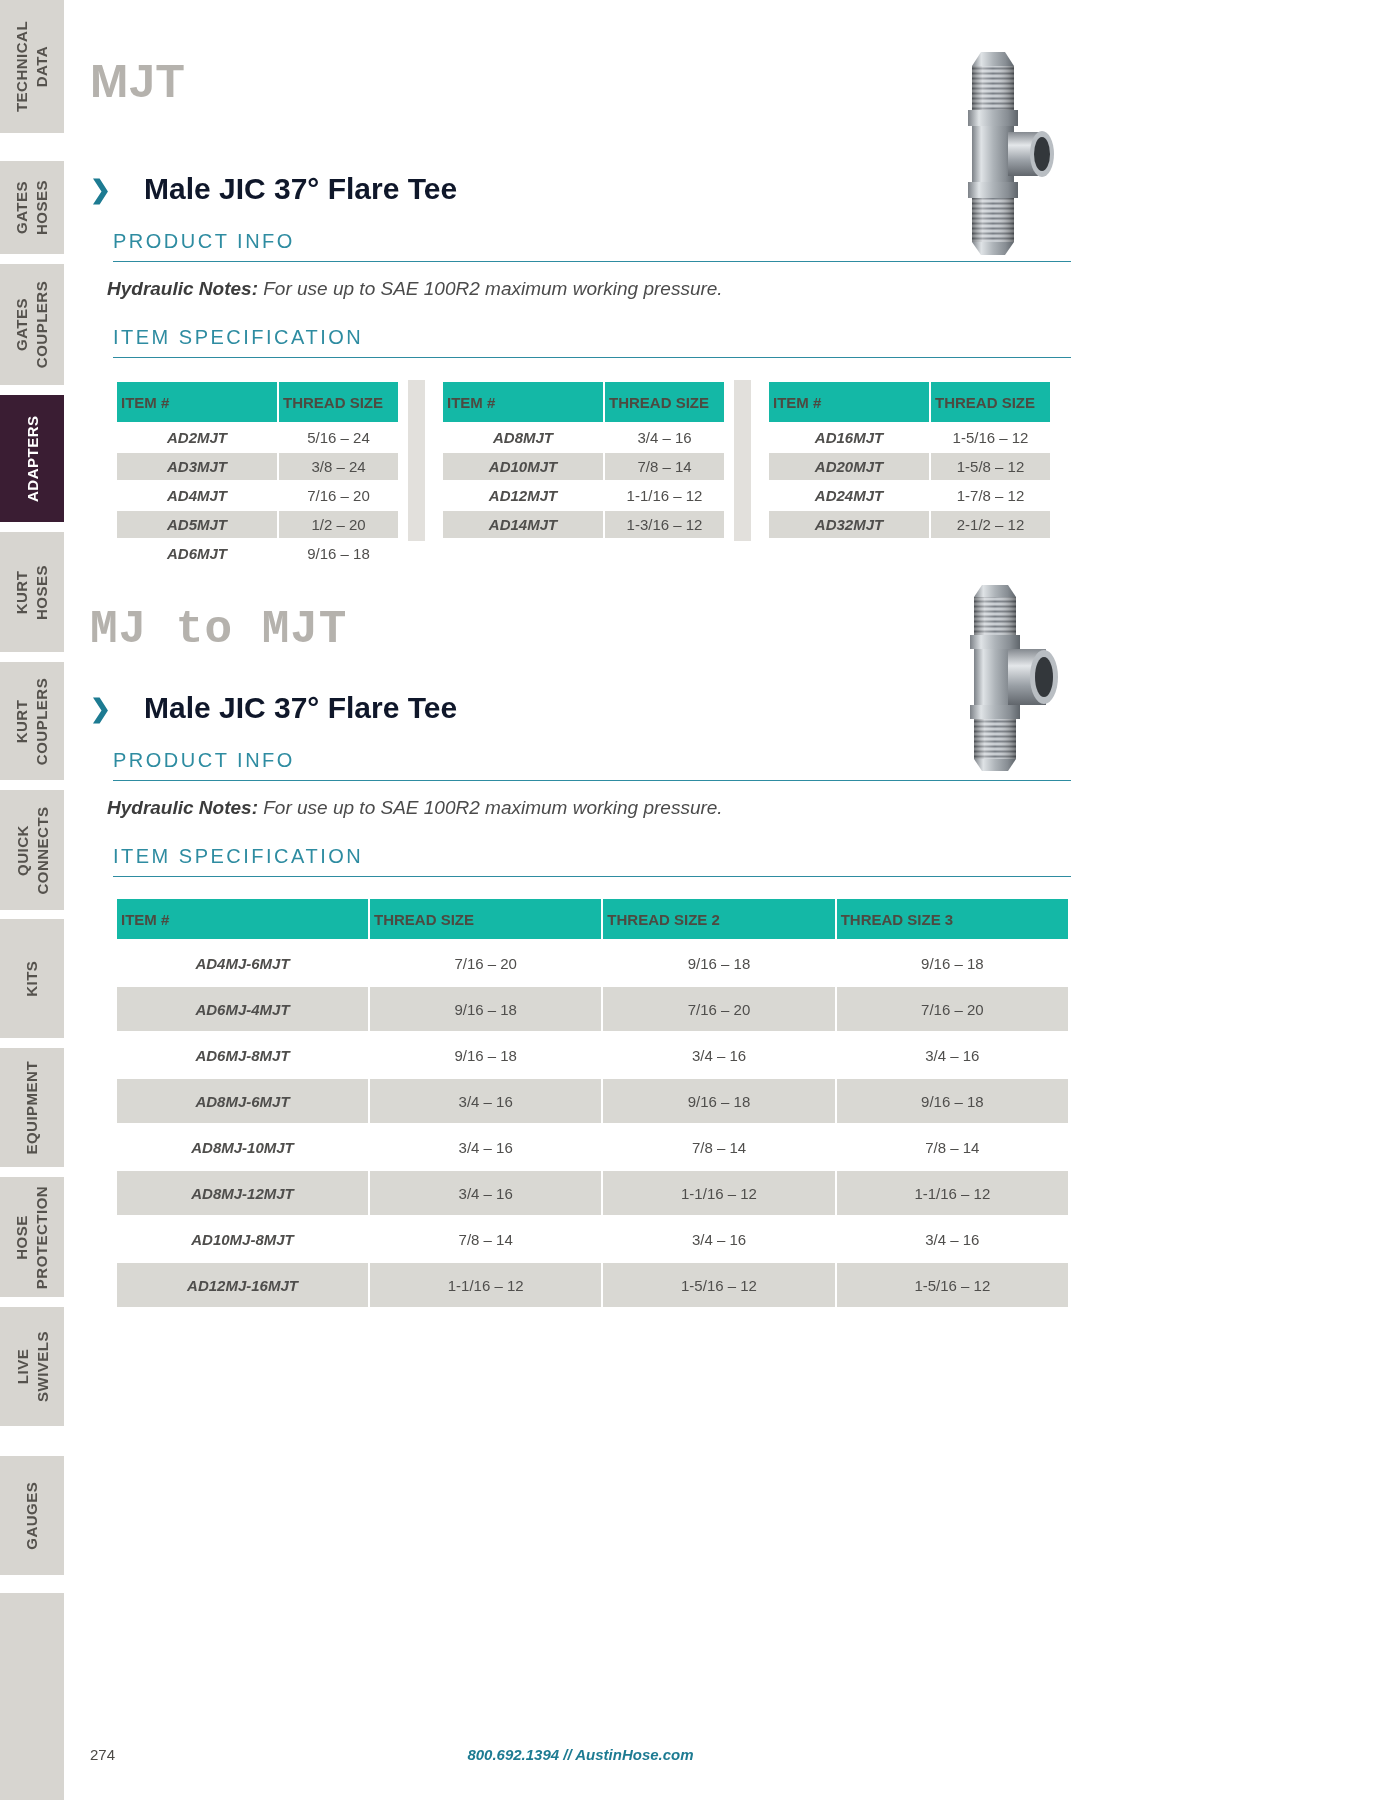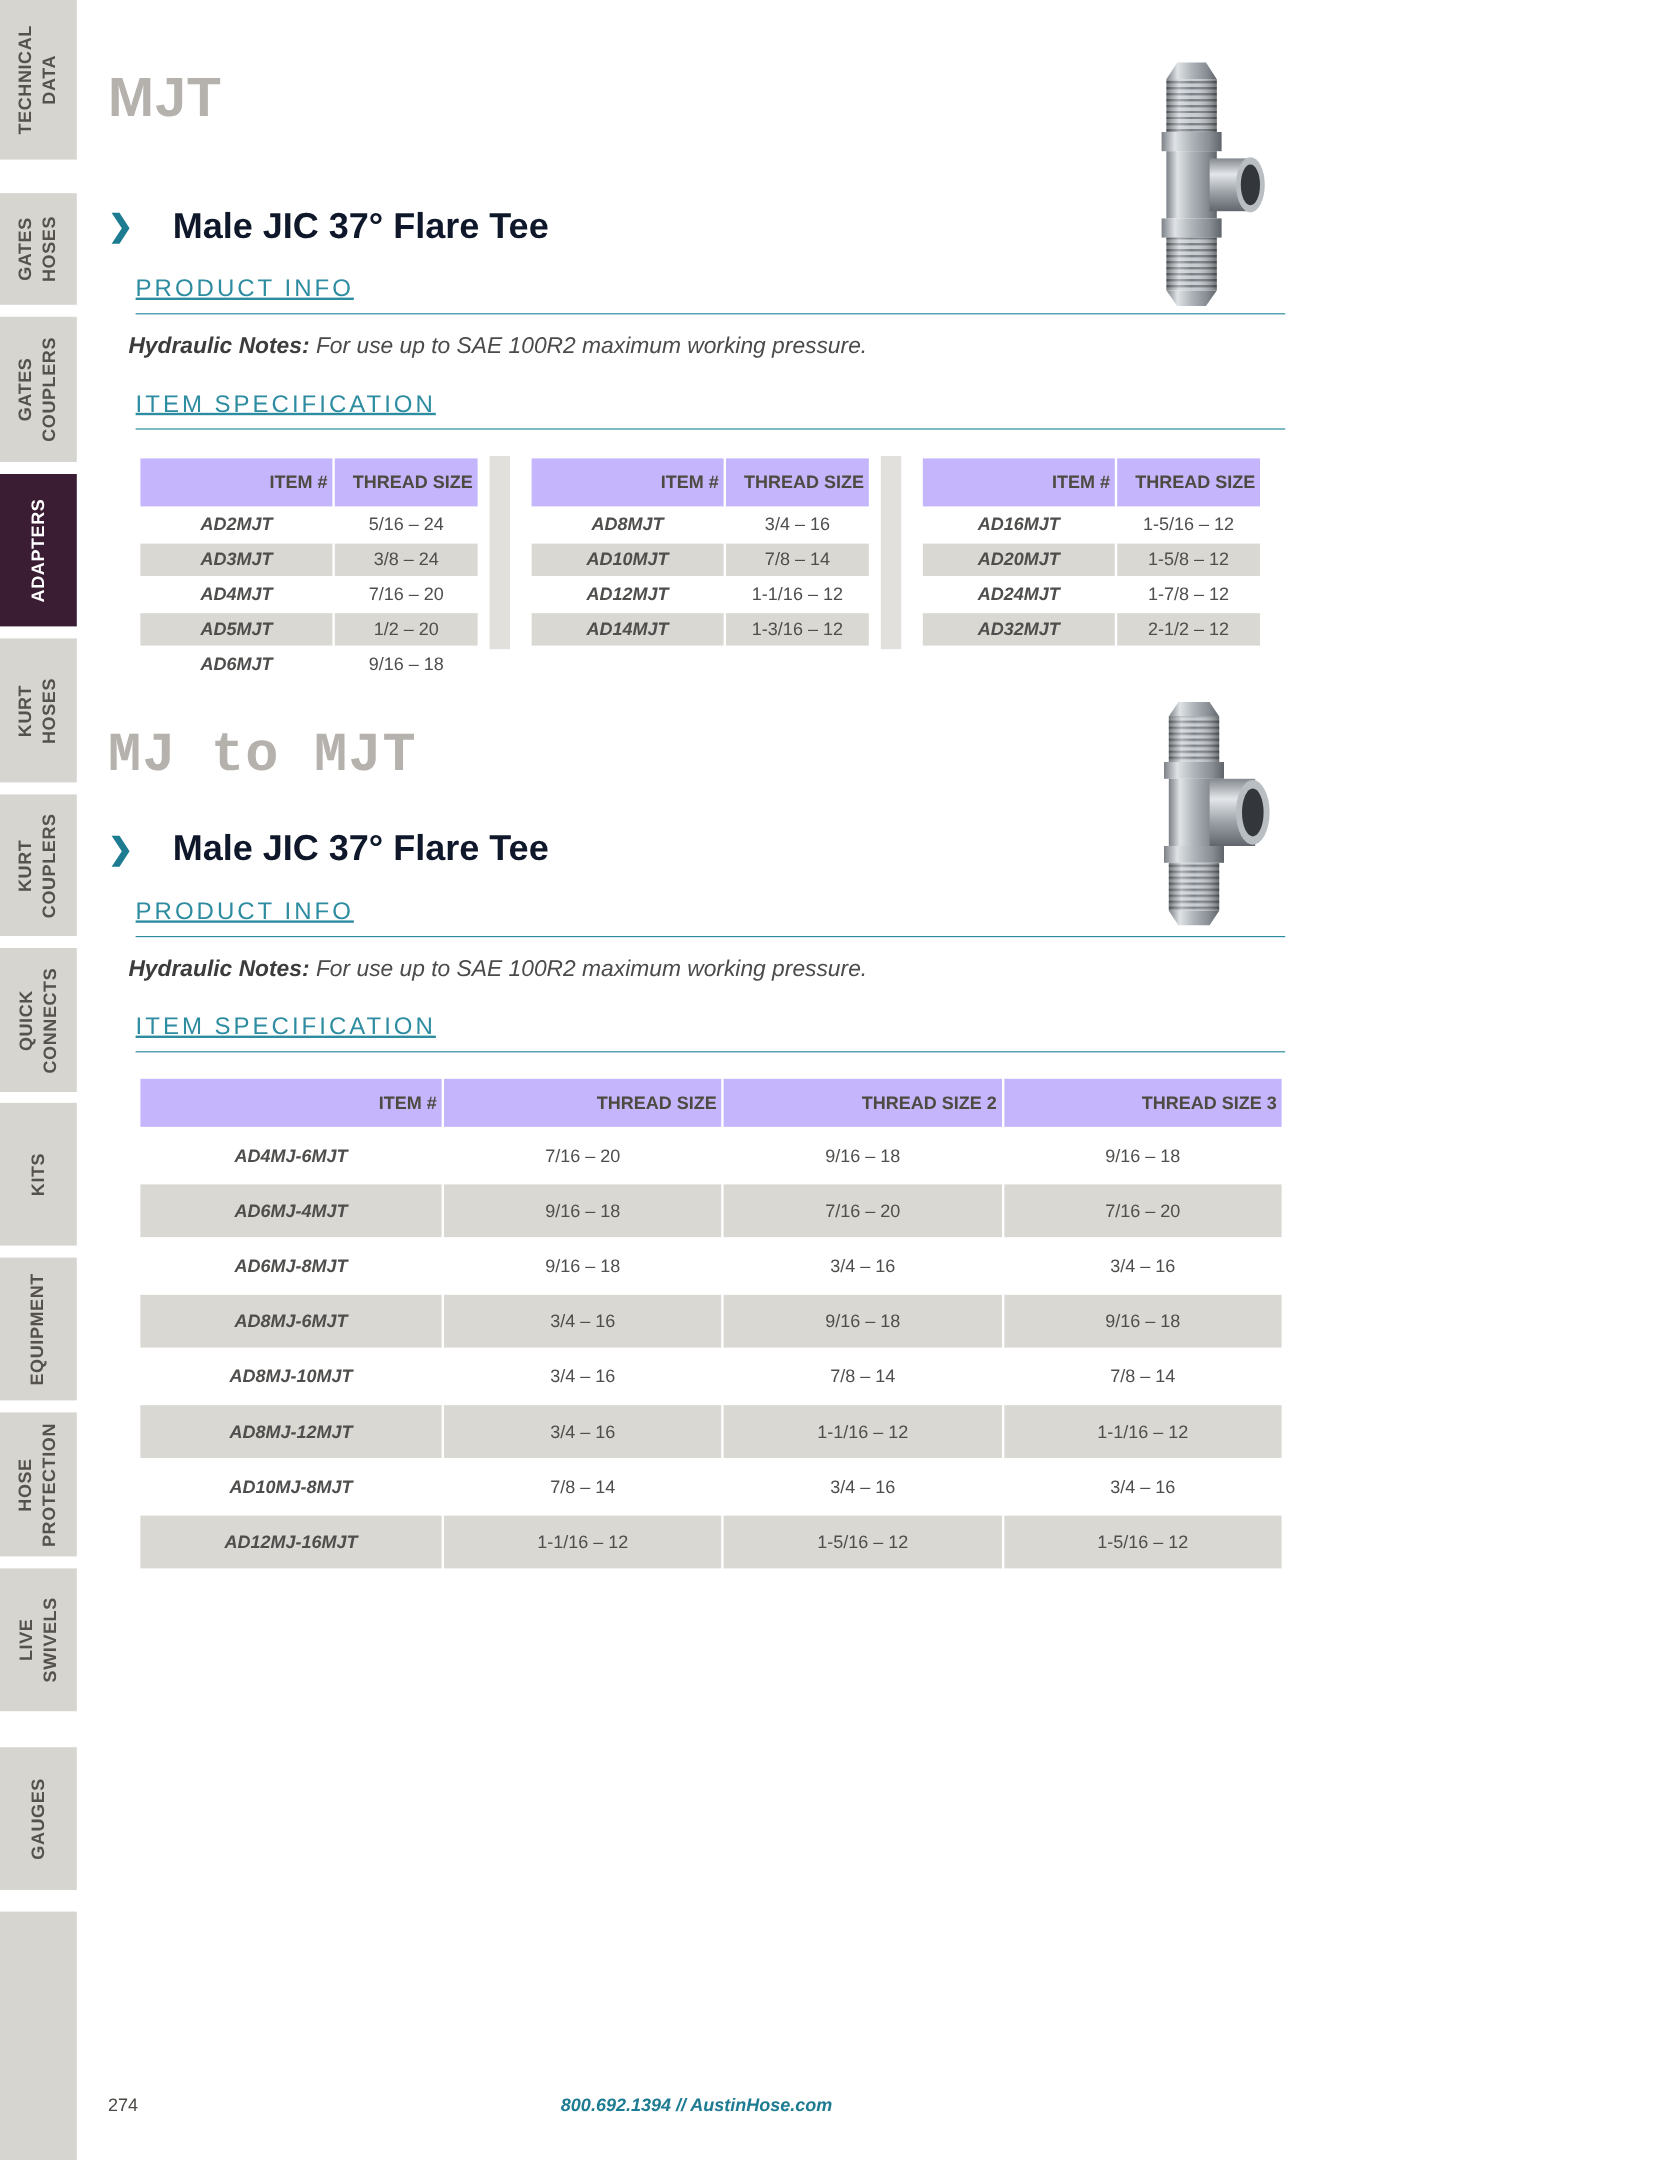--- a/index.html
+++ b/index.html
@@ -30,31 +30,31 @@
   }
   .h1-first { margin-top:58px; }
   .h1-second { margin-top:38px;font-family:Liberation Mono, monospace; }
   .product-title { display:flex; align-items:center; gap:9px; margin-top:70px; }
   .product-title.second { margin-top:40px; }
   .chevron { font-size:25px; color:#1d7b92; font-weight:bold; line-height:1; }
   .product-title h2 { font-size:30px; font-weight:bold; color:#0f172a; line-height:1;margin-left:24px; }
   .section-label {
     margin-left:23px; margin-top:26px; padding-bottom:8px;
     border-bottom:1px solid #2e8ca1;
-    color:#2e8ca1; font-size:20px; font-weight:400; letter-spacing:2.5px;text-decoration:underline;
+    color:#2e8ca1; font-size:20px; font-weight:400; letter-spacing:2.5px;
   }
   .notes { margin-left:17px; margin-top:16px; font-size:19px; font-style:italic; color:#4b4b4b; }
   .notes .bold { font-weight:bold; color:#3c3c3c; }
 
   
   .tables-row { margin-left:25px; margin-top:22px; display:flex; align-items:flex-start; }
   table { border-collapse:collapse; border:1px solid #c6c4c0; background:#ffffff; }
   th {
-    background:#c4b5fd; color:#4d4a41; font-size:15px; font-weight:bold;
-    height:42px; border:2px solid #ffffff; text-align:right; padding:0 4px;
+    background:#14b8a6; color:#4d4a41; font-size:15px; font-weight:bold;
+    height:42px; border:2px solid #ffffff; text-align:left; padding:0 4px;
   }
   td {
     font-size:15px; color:#4f4e4c; text-align:center;
     border:2px solid #ffffff; padding:0 4px;
   }
   td:first-child { font-weight:bold; font-style:italic;text-align:center; }
   tbody tr:nth-child(even) { background:#d9d8d3; }
   table.small { width:285px; table-layout:fixed; }
   table.small th:first-child { width:162px; }
   table.small td { height:29px; }

